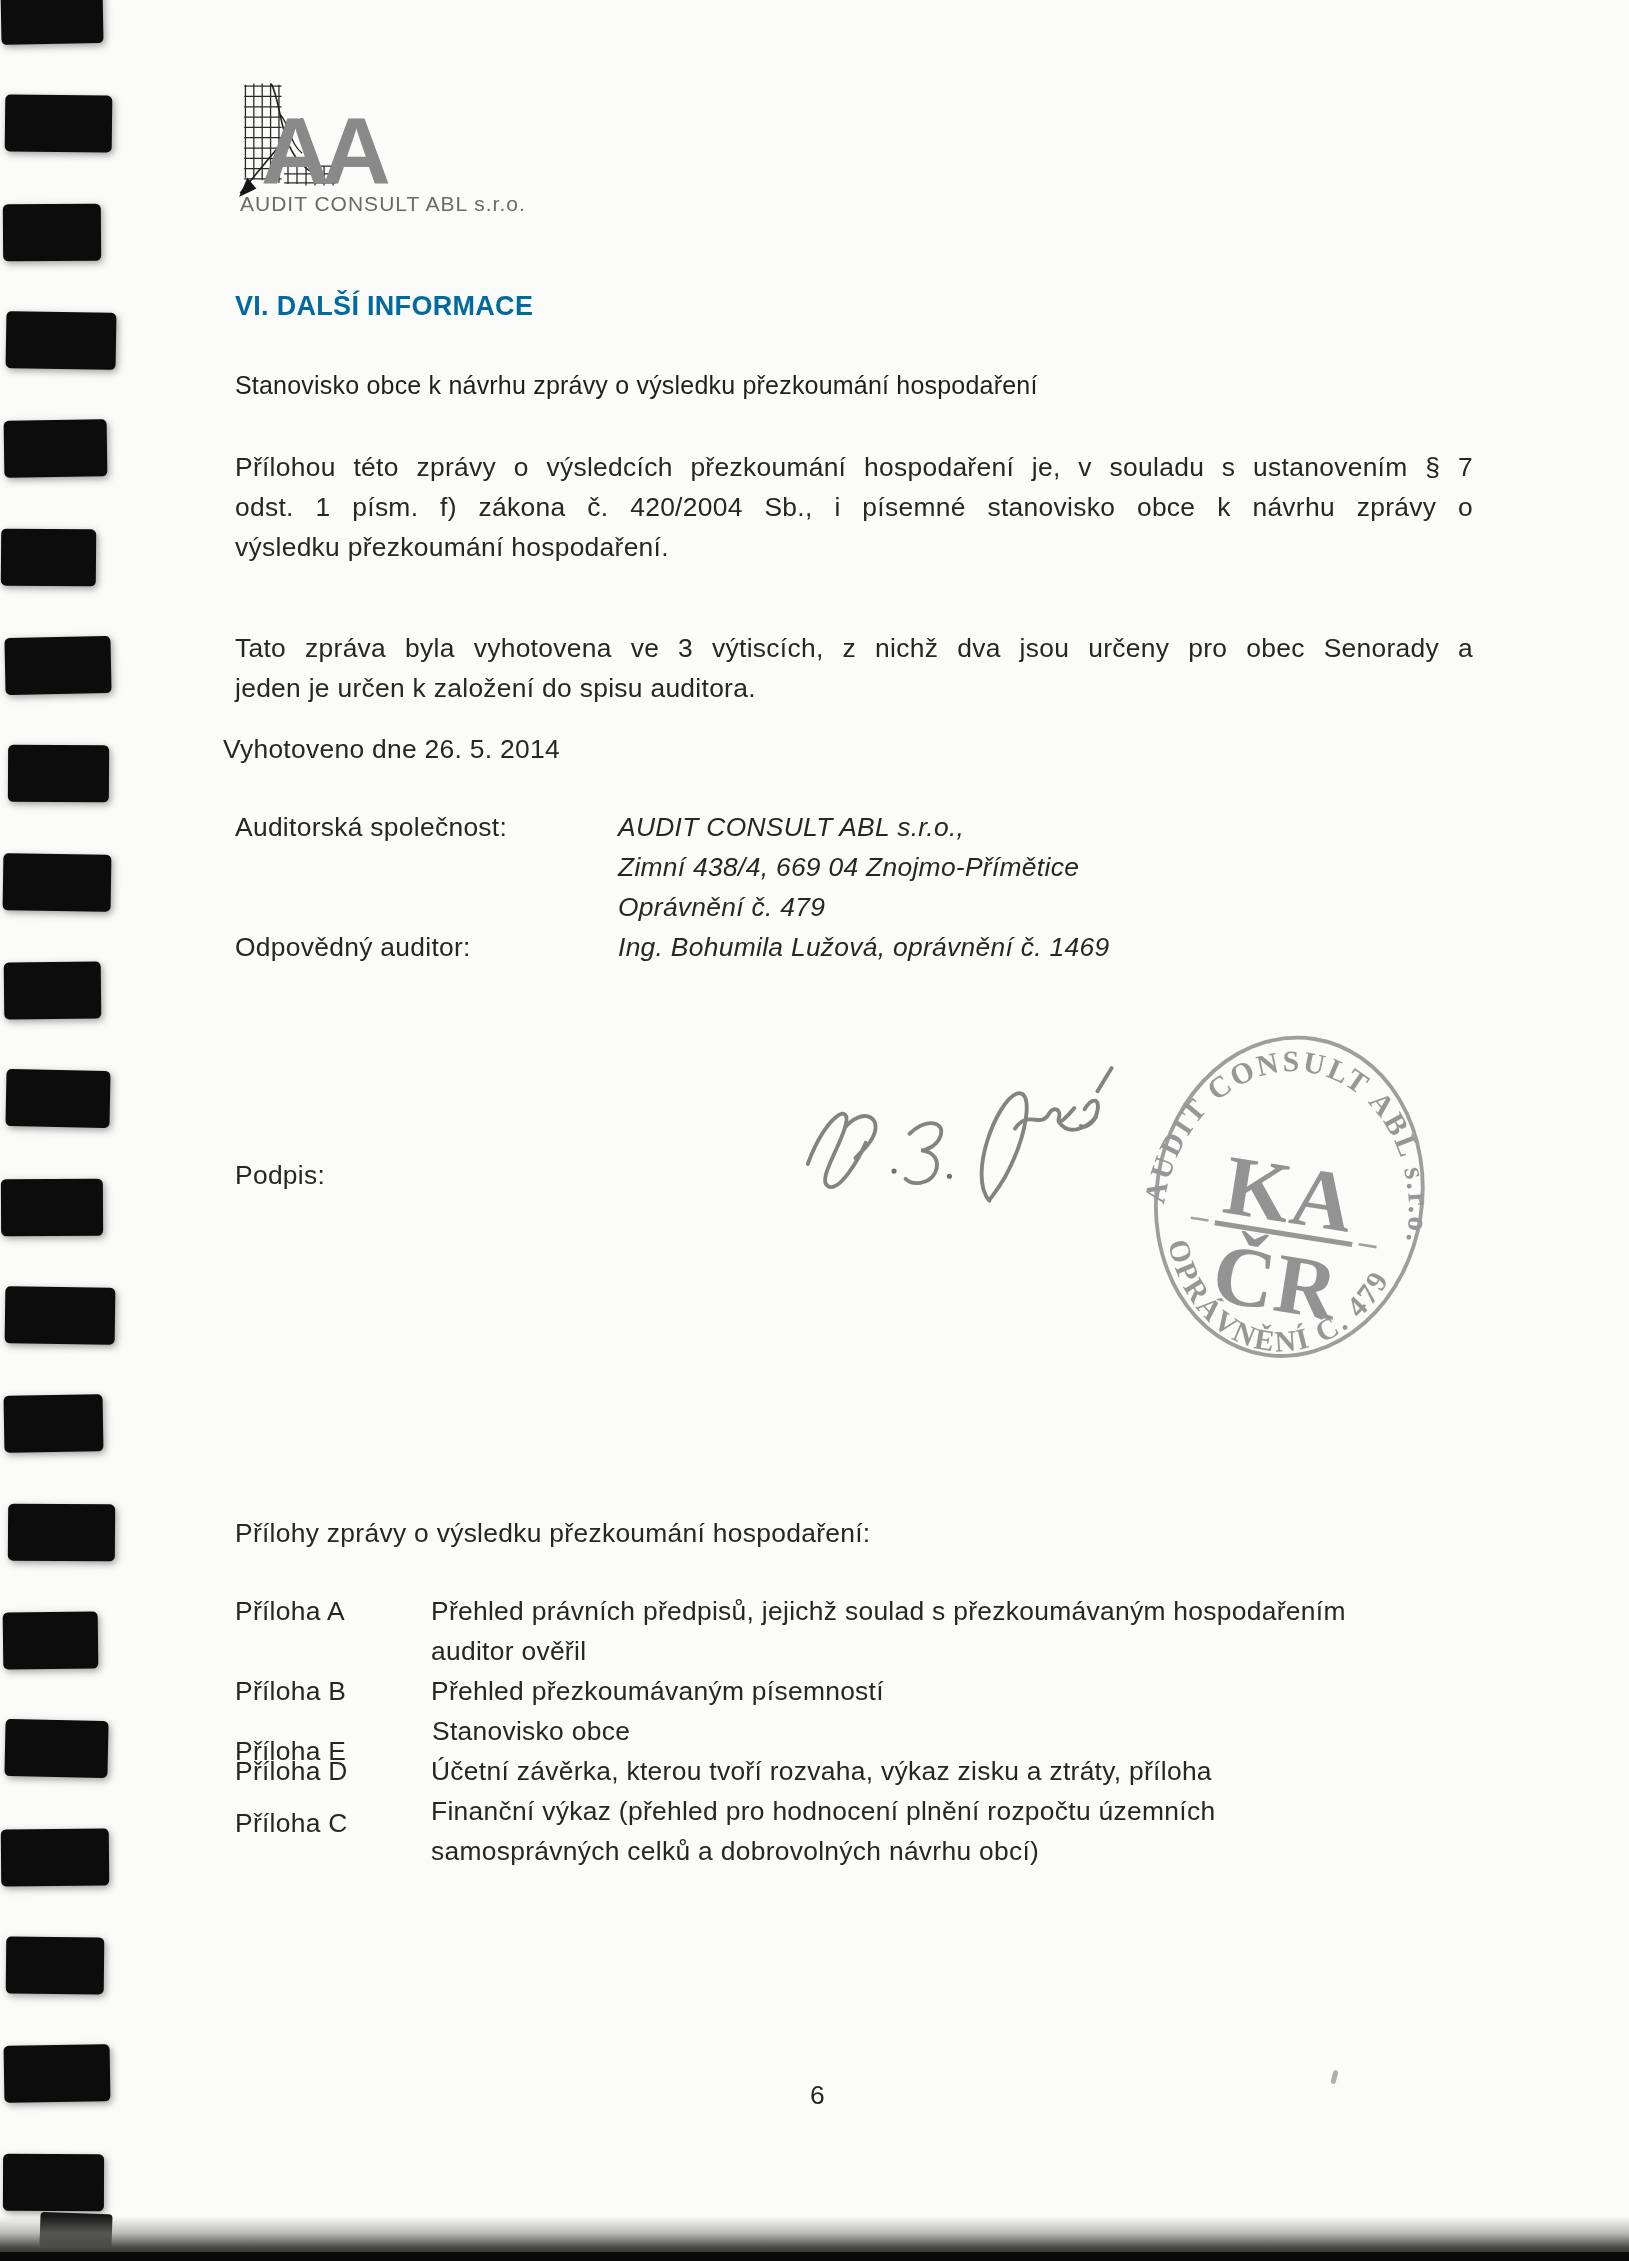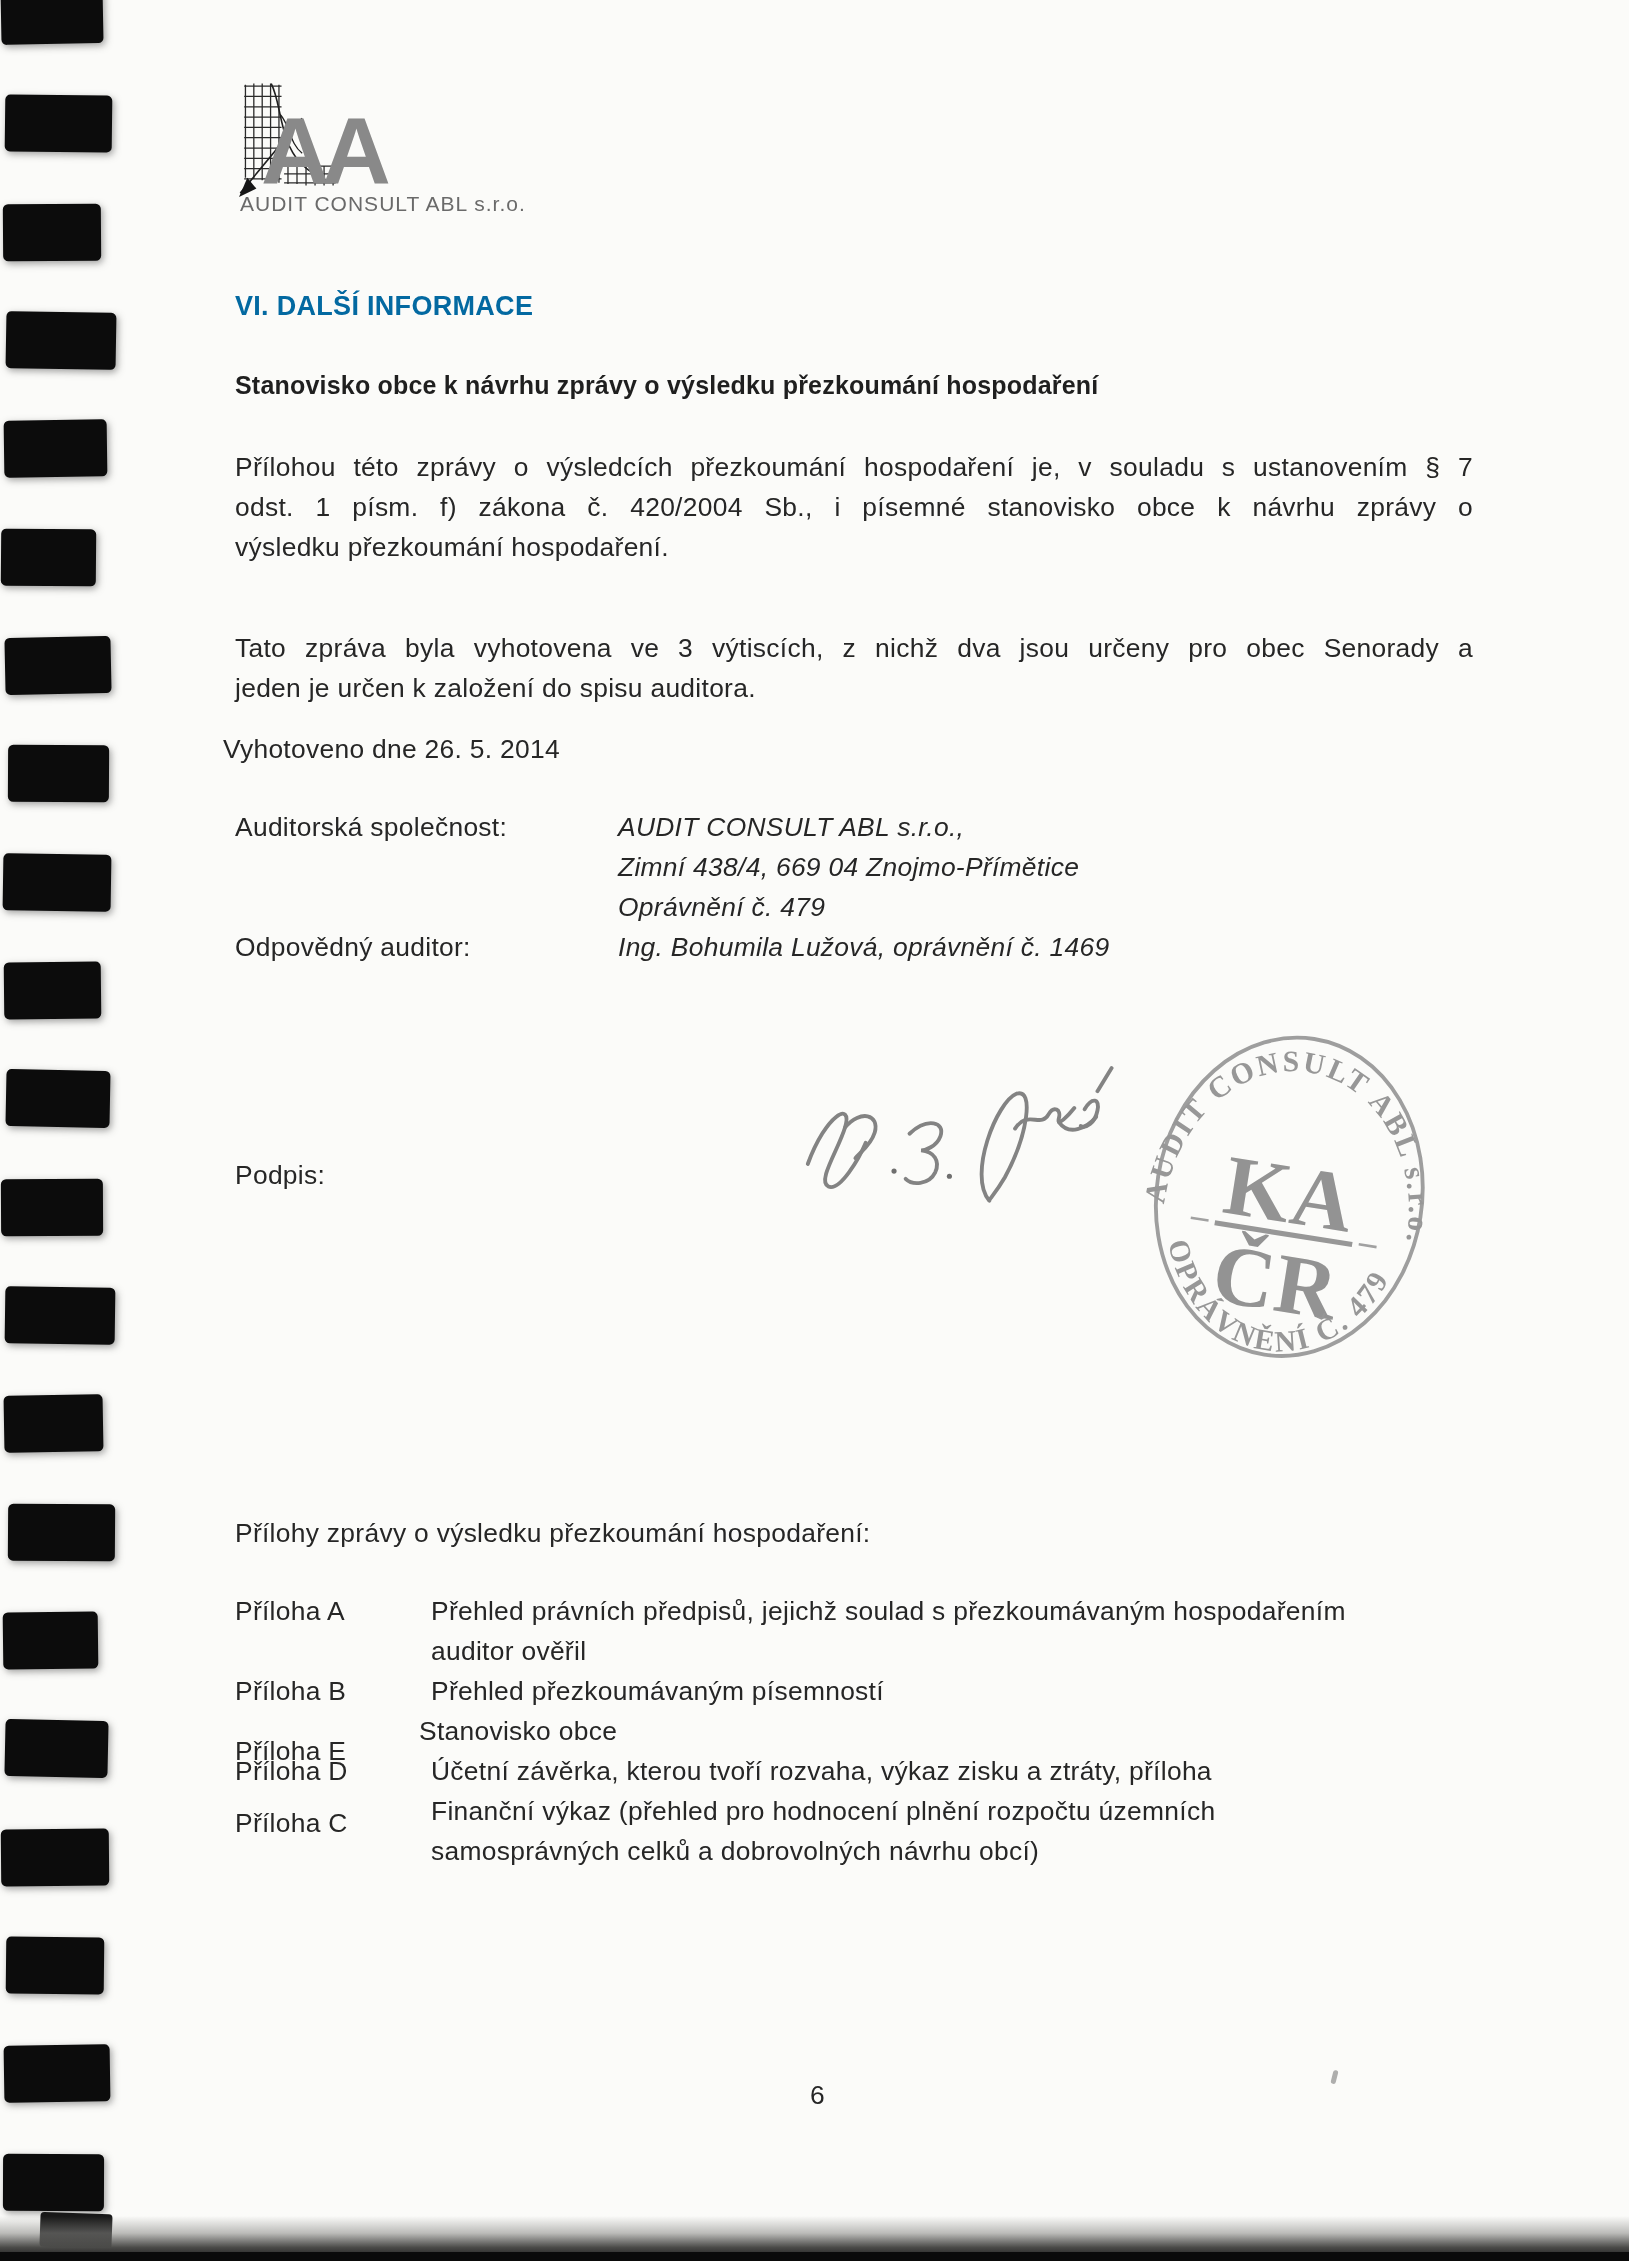--- a/index.html
+++ b/index.html
@@ -5,21 +5,21 @@
   html,body{margin:0;padding:0}
   body{
     width:1630px;height:2261px;position:relative;overflow:hidden;
     background:#fbfbf9;color:#262626;
     font-family:"Liberation Sans",sans-serif;
   }
   .abs{position:absolute}
   .body-text{font-size:26.4px;letter-spacing:0.3px;line-height:40px;white-space:nowrap}
   .just{white-space:normal;text-align:justify;text-align-last:justify;width:1238px;overflow:hidden;height:40px}
   .h1{font-weight:bold;font-size:27px;letter-spacing:0.3px;white-space:nowrap;color:#0369a1}
-  .h2{font-weight:bold;font-size:25px;letter-spacing:0.2px;white-space:nowrap;color:#1f1f1f}
+  .h2{font-weight:normal;font-size:25px;letter-spacing:0.2px;white-space:nowrap;color:#1f1f1f}
   .it{font-style:italic}
   .bar{position:absolute;height:57px;background:#0c0c0c;border-radius:5.2px;
        box-shadow:1.9px 2.6px 7.7px rgba(70,70,70,.5)}
   #logo-company{font-size:21px;letter-spacing:1px;color:#6a6a6a;white-space:nowrap}
   .stamp{transform:rotate(9deg);opacity:.92}
   .stamp-arc{font-family:"Liberation Serif",serif;font-size:46px;font-weight:bold;
              fill:#8f8f8f;letter-spacing:4px}
   .stamp-center{font-family:"Liberation Serif",serif;font-size:132px;font-weight:bold;
                 fill:#8b8b8b;letter-spacing:2px}
   #scan-bottom{left:0;right:0;bottom:0;height:45px;
@@ -134,21 +134,21 @@
 <div class="abs body-text" style="left:235px;top:1513px">Přílohy zprávy o výsledku přezkoumání hospodaření:</div>
 
 <div class="abs body-text" style="left:235px;top:1591px">Příloha A</div>
 <div class="abs body-text" style="left:431px;top:1591px">Přehled právních předpisů, jejichž soulad s přezkoumávaným hospodařením</div>
 <div class="abs body-text" style="left:431px;top:1631px">auditor ověřil</div>
 
 <div class="abs body-text" style="left:235px;top:1671px">Příloha B</div>
 <div class="abs body-text" style="left:431px;top:1671px">Přehled přezkoumávaným písemností</div>
 
 <div class="abs body-text" style="left:235px;top:1803px">Příloha C</div>
-<div class="abs body-text" style="left:419px;top:1711px">Stanovisko obce</div>
+<div class="abs body-text" style="left:432px;top:1711px">Stanovisko obce</div>
 
 <div class="abs body-text" style="left:235px;top:1751px">Příloha D</div>
 <div class="abs body-text" style="left:431px;top:1751px">Účetní závěrka, kterou tvoří rozvaha, výkaz zisku a ztráty, příloha</div>
 
 <div class="abs body-text" style="left:235px;top:1731px">Příloha E</div>
 <div class="abs body-text" style="left:431px;top:1791px">Finanční výkaz (přehled pro hodnocení plnění rozpočtu územních</div>
 <div class="abs body-text" style="left:431px;top:1831px">samosprávných celků a dobrovolných návrhu obcí)</div>
 
 <div class="abs" id="pageno" style="left:810px;top:2080px">6</div>
 <div class="abs" id="speck"></div>

